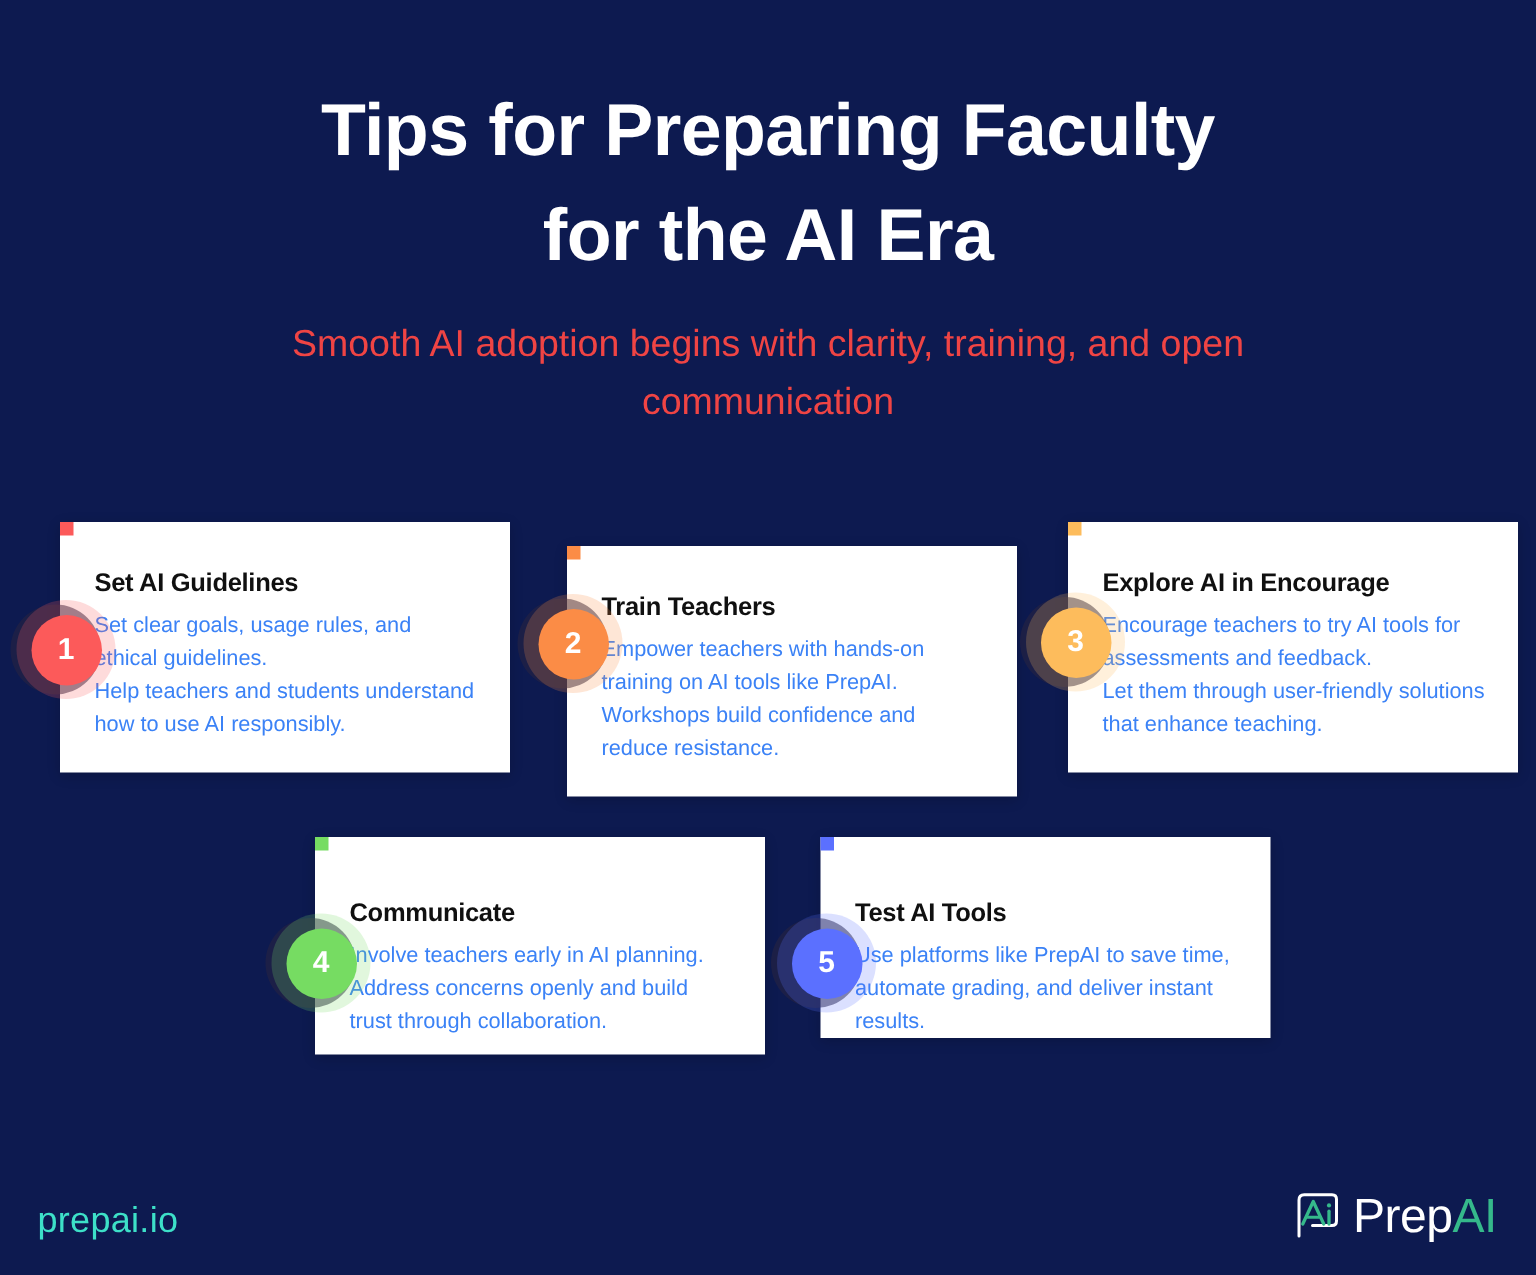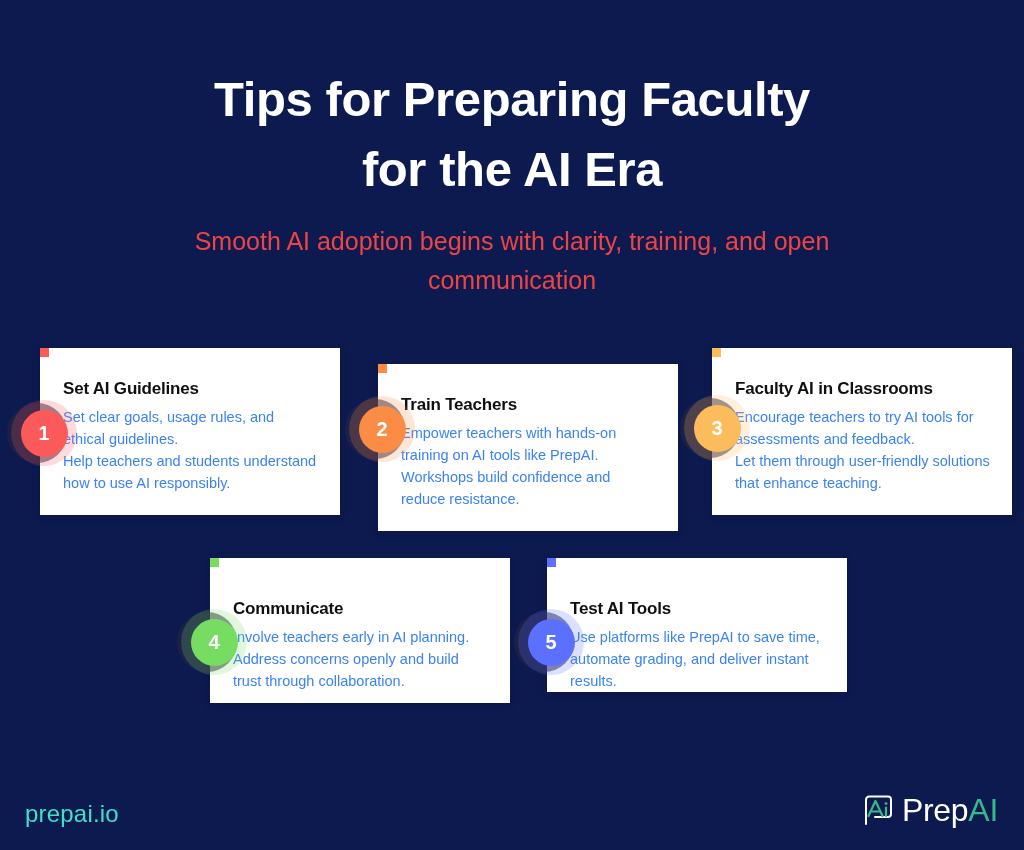--- a/index.html
+++ b/index.html
@@ -28,21 +28,21 @@
     left: 0;
     right: 0;
     text-align: center;
   }
   .title {
     color: #ffffff;
     font-size: 49px;
     font-weight: 700;
     line-height: 70px;
     letter-spacing: -0.4px;
-    margin: 12px;
+    margin: 0;
     padding: 0 120px;
   }
   .subtitle {
     color: #ef4444;
     font-size: 25px;
     font-weight: 400;
     line-height: 39px;
     margin: 18px 0 0 0;
     padding: 0 140px;
   }
@@ -197,21 +197,21 @@
     <div class="badge-shadow"></div>
     <div class="badge-halo" style="background: rgb(251, 140, 70);"></div>
     <div class="badge" style="background: rgb(251, 140, 70);">
       <span>2</span>
     </div>
   </div>
 
   <div class="card" style="left:712px; top:348px; width:300px; height:167px;">
     <div class="card-bar" style="background: rgb(253, 188, 92);"></div>
     <div class="card-body">
-      <div class="card-title">Faculty AI in Classrooms</div>
+      <div class="card-title">Explore AI in Encourage</div>
       <div class="card-text">Encourage teachers to try AI tools for assessments and feedback.
  Let them through user-friendly solutions that enhance teaching.</div>
     </div>
   </div>
   <div class="badge-wrap" style="left:684px; top:395px;">
     <div class="badge-shadow"></div>
     <div class="badge-halo" style="background: rgb(253, 188, 92);"></div>
     <div class="badge" style="background: rgb(253, 188, 92);">
       <span>3</span>
     </div>

